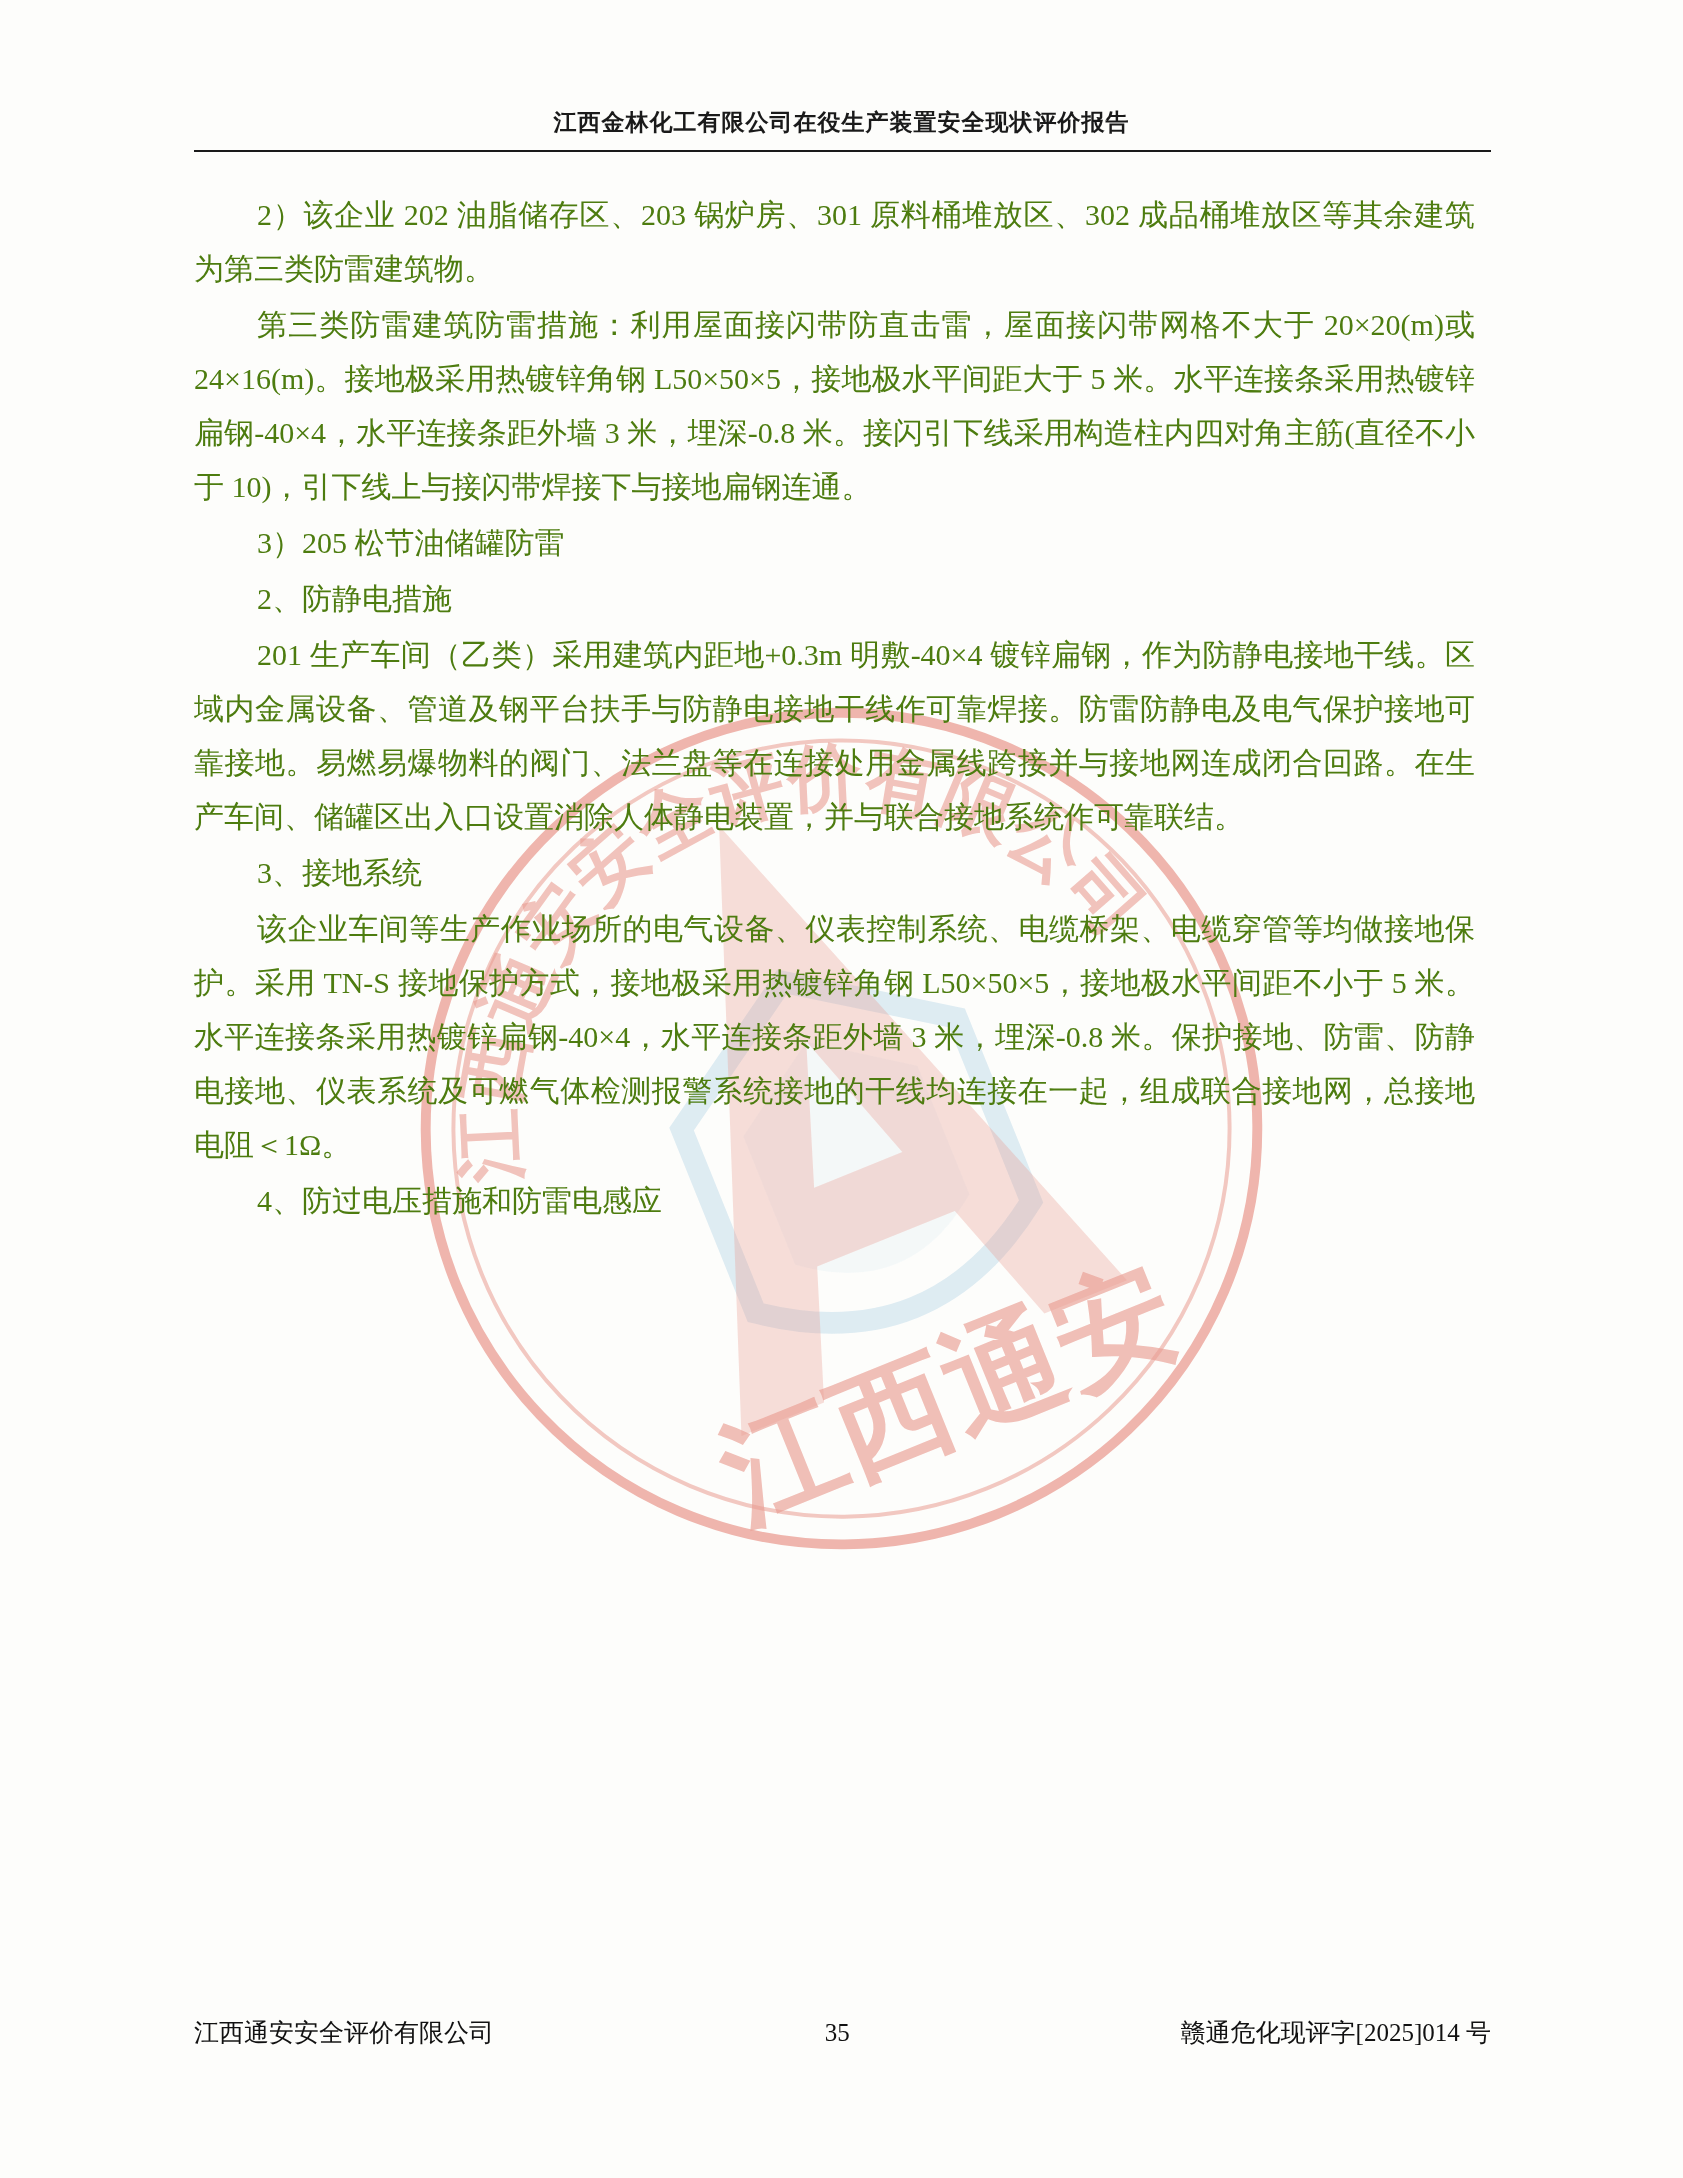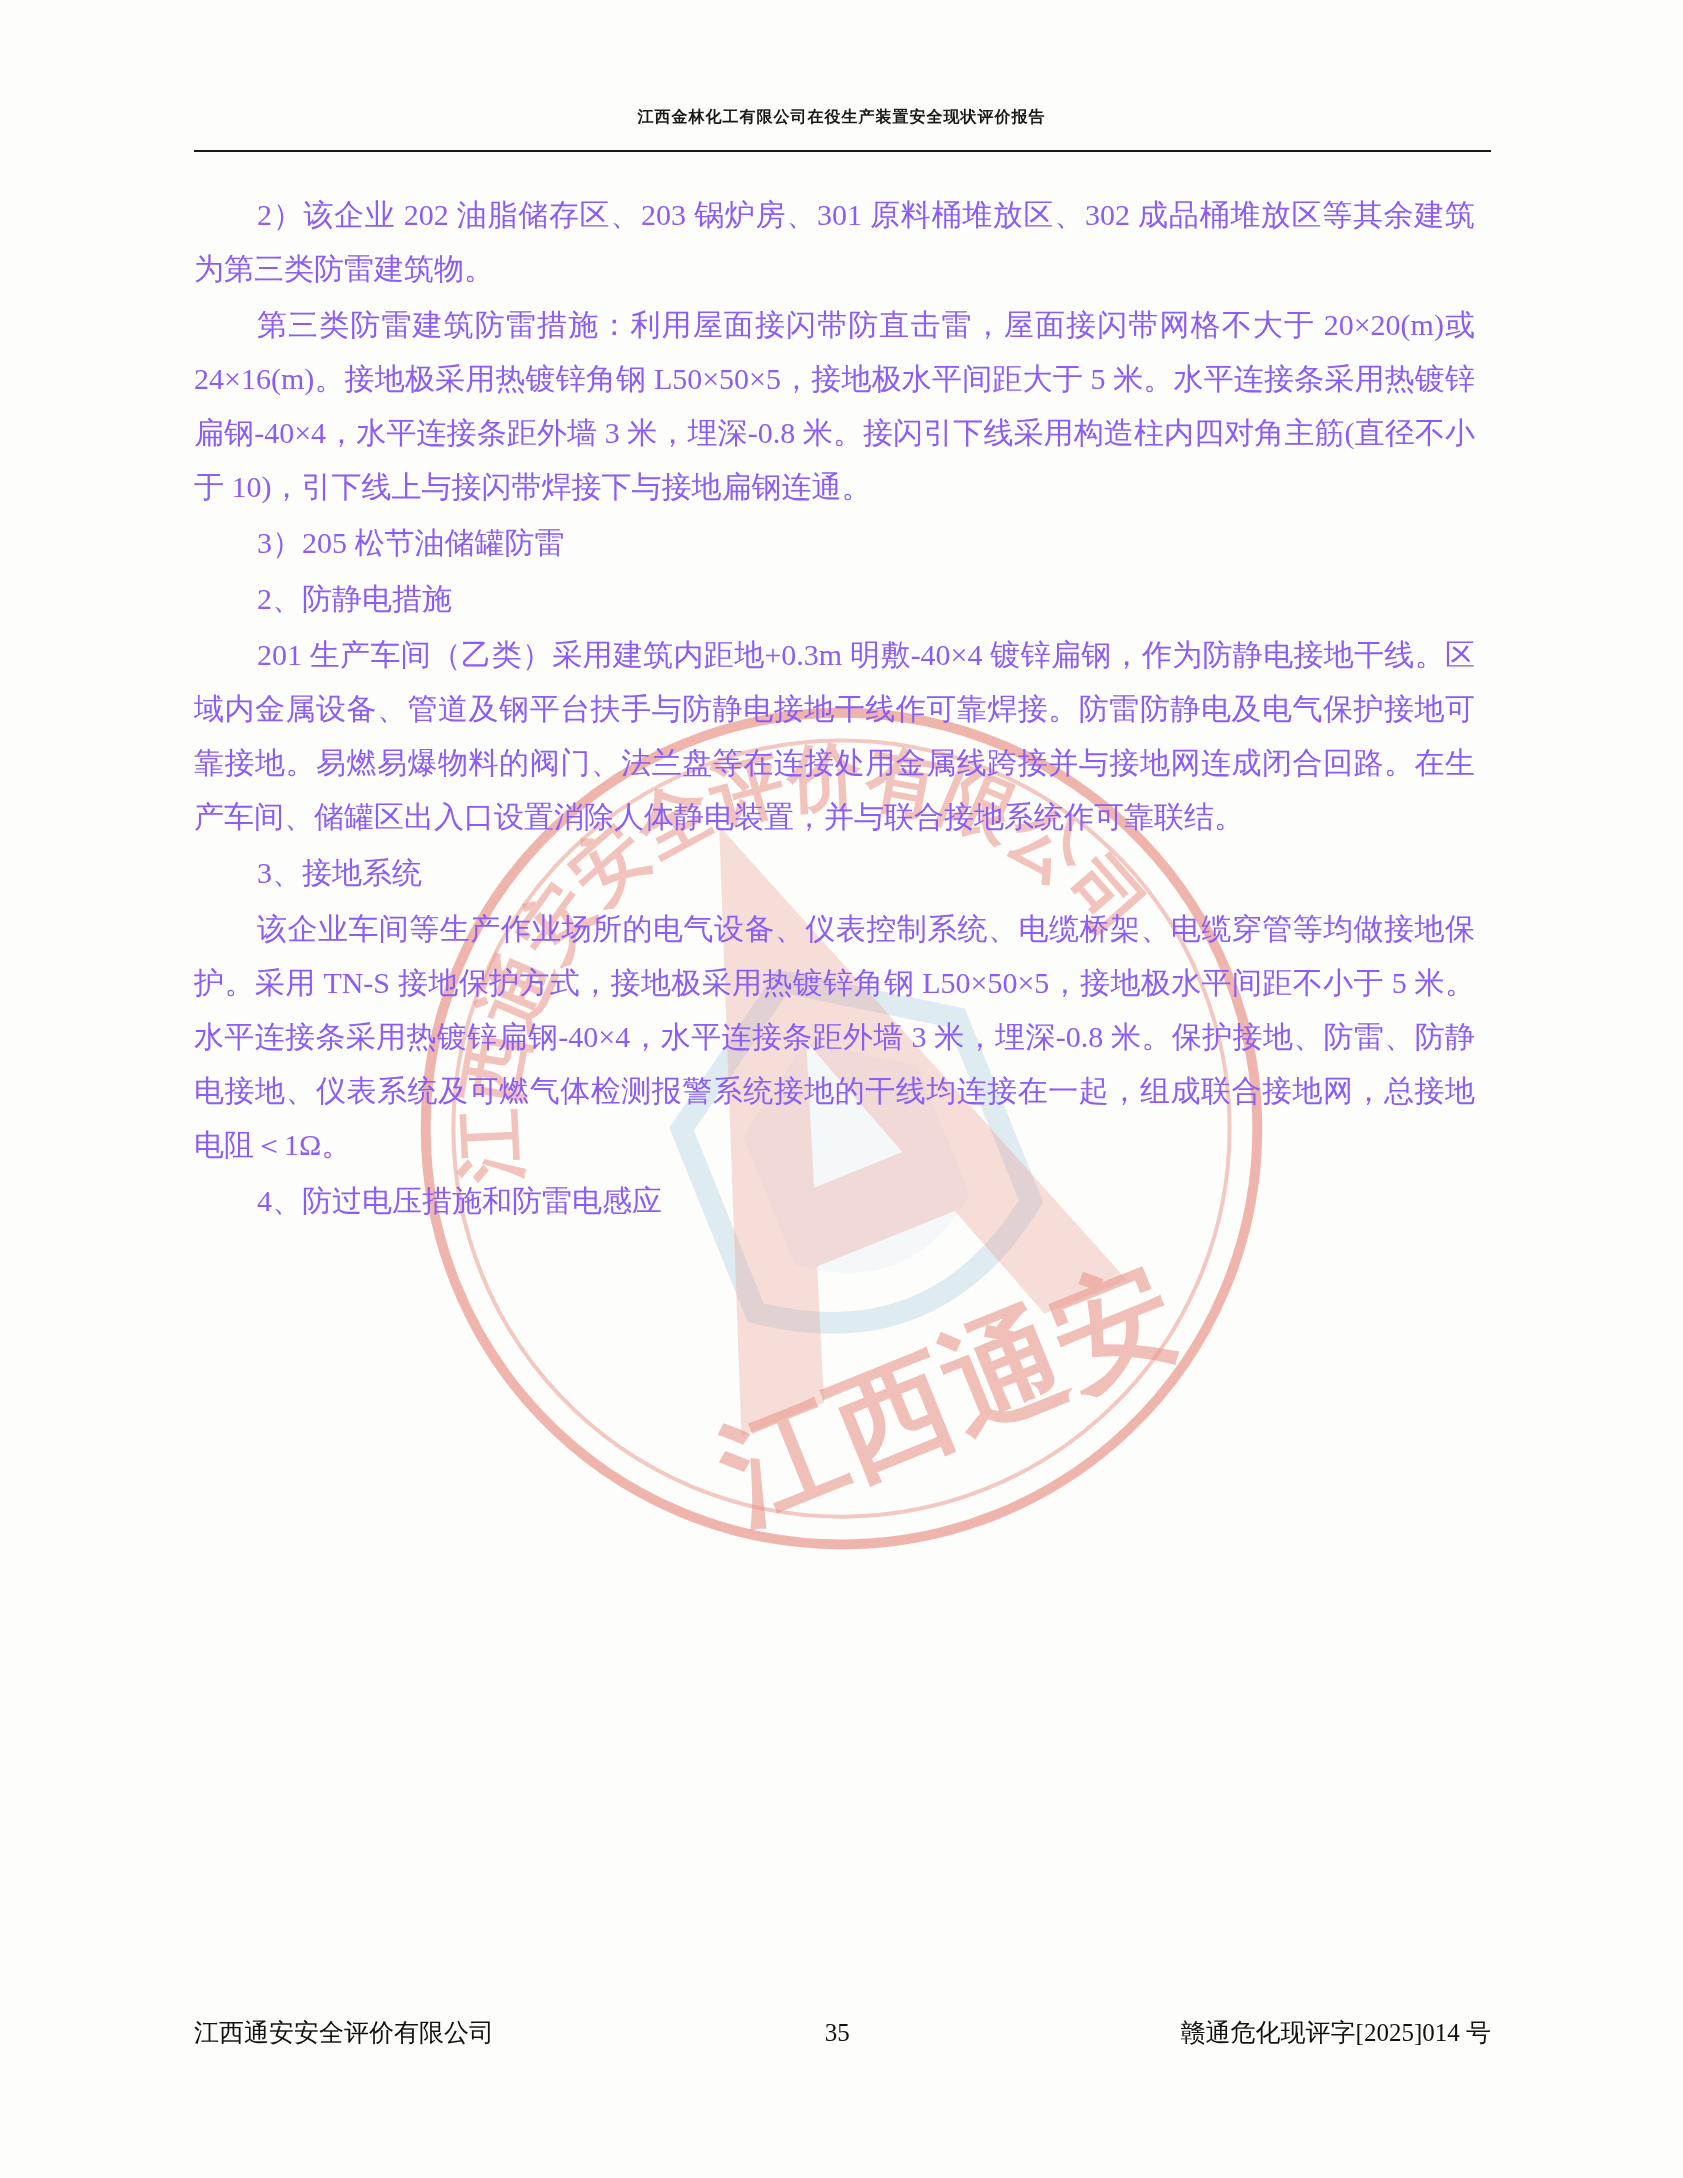--- a/index.html
+++ b/index.html
@@ -32,21 +32,21 @@
     z-index: 5;
   }
 
   
   .header {
     position: absolute;
     top: 107px;
     left: 198px;
     width: 1287px;
     text-align: center;
-    font-size: 16px;
+    font-size: 23px;
     font-family: "Liberation Sans", "DejaVu Sans", sans-serif;
     font-weight: bold;
     color: #1a1a1a;
     letter-spacing: 1px;
     z-index: 10;
   }
   .header-rule {
     position: absolute;
     top: 150px;
     left: 194px;
@@ -61,21 +61,21 @@
     position: absolute;
     top: 188px;
     left: 194px;
     width: 1297px;
     z-index: 10;
   }
   p.para {
     margin: 0 16px 2px 0;
     font-size: 30px;
     line-height: 54px;
-    color: #8b5cf6;
+    color: #4d7c0f;
     text-align: justify;
     text-justify: inter-ideograph;
     text-indent: 63px;
     font-family: "Liberation Serif", "DejaVu Serif", serif;
   }
 
   
   .footer {
     position: absolute;
     bottom: 129px;

